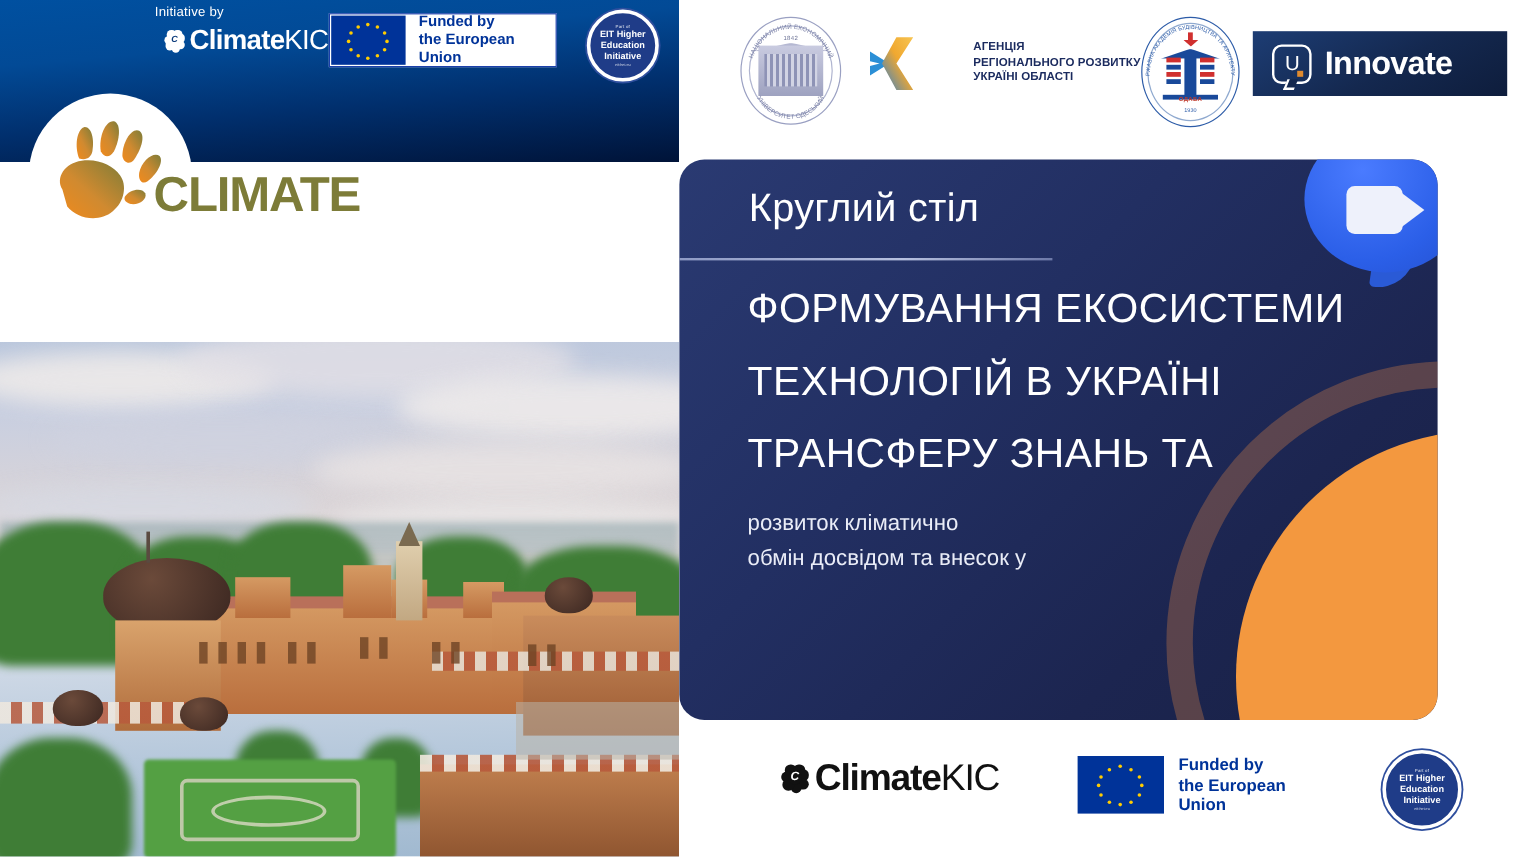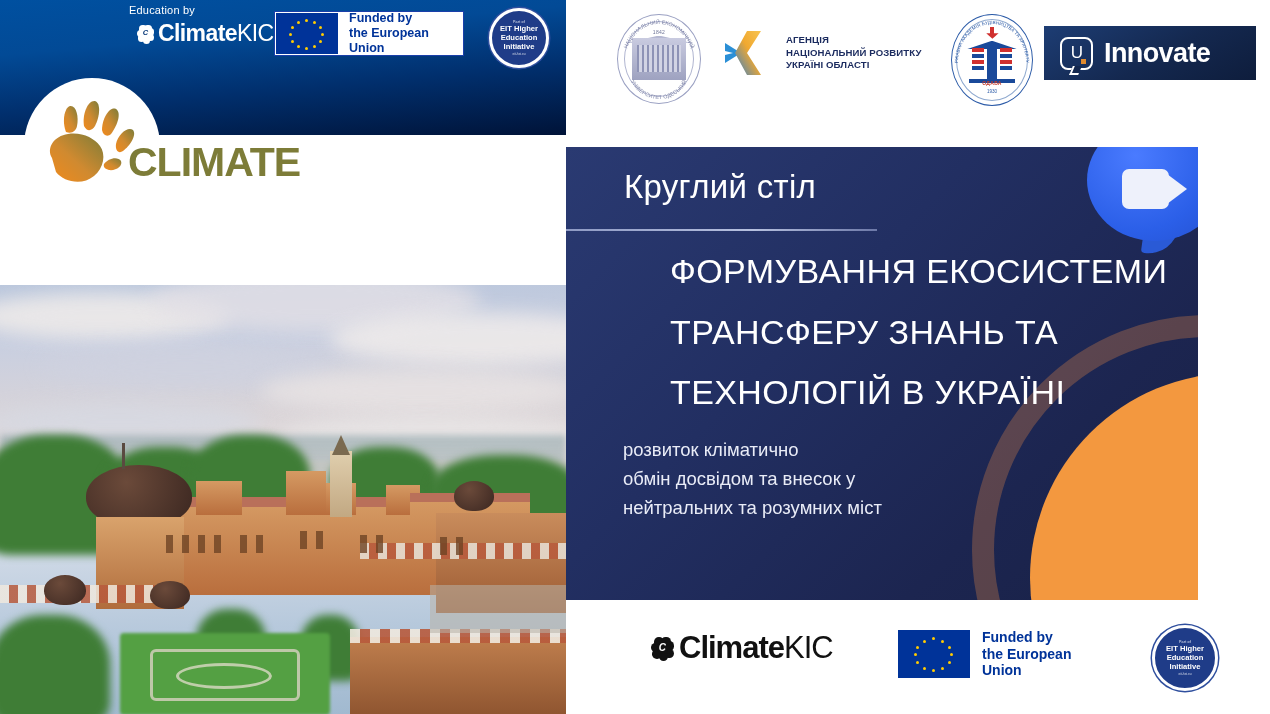--- a/index.html
+++ b/index.html
@@ -81,21 +81,21 @@
   .seal-ped{ position:absolute; left:12%; top:24%; width:76%; height:8%;
     background:#b5b8d2; clip-path:polygon(0 100%,50% 0,100% 100%); }
   .seal-yr{ position:absolute; left:0; top:17%; width:100%; text-align:center;
     font-size:5px; color:#6d7396; letter-spacing:.3px; }
   .seal-arc{ position:absolute; inset:0; }
   .seal-arc text{ font-size:5.3px; fill:#7b81a6; letter-spacing:.1px; }
 
   .agency{ position:absolute; left:155px; top:25px; display:flex; align-items:center; gap:9px; }
   .agency-mark{ position:relative; width:56px; height:56px; flex:none; }
   .agency-txt{ color:#1a2a5e; font-size:9.6px; font-weight:700; line-height:1.33;
-    letter-spacing:.1px; }
+    letter-spacing:.1px;margin-left:25px; }
 
   .seal-odaba{ left:385px; top:14px; width:82px; height:92px; }
   .odaba-ring{ position:absolute; inset:0; border-radius:50%; border:1.4px solid #2d5ca8; }
   .odaba-ring2{ position:absolute; inset:5px; border-radius:50%; border:1px solid #8fa9cf; }
   .odaba-bld{ position:absolute; left:22%; top:30%; width:56%; height:46%; }
   .odaba-col{ position:absolute; background:#19499a; }
   .odaba-red{ position:absolute; background:#d0302f; }
   .odaba-name{ position:absolute; left:0; top:72%; width:100%; text-align:center;
     font-size:5px; font-weight:700; color:#c0392b; letter-spacing:.3px; }
   .odaba-yr{ position:absolute; left:0; top:82%; width:100%; text-align:center;
@@ -107,23 +107,23 @@
   .ui-mark{ position:relative; width:33px; height:33px; border:2.4px solid #fff;
     border-radius:8px; flex:none; display:flex; align-items:center; justify-content:center; }
   .ui-mark .u{ color:#fff; font-size:17px; font-weight:400; line-height:1;
     margin-top:-1px; letter-spacing:-1px; }
   .ui-mark .dot{ position:absolute; right:5px; bottom:4px; width:5px; height:5px; background:#e08a2e; }
   .ui-mark .tail{ position:absolute; left:9px; bottom:-7px; width:9px; height:9px;
     background:#14284f; border-left:2.4px solid #fff; border-bottom:2.4px solid #fff;
     transform:skewX(-22deg); }
   .ui-txt{ color:#fff; font-size:27px; font-weight:700; letter-spacing:-.6px; }
 
-  .rp-banner{ position:absolute; left:0; top:147px; width:632px; height:467px;
+  .rp-banner{ position:absolute; left:0; top:133px; width:632px; height:467px;
     background:linear-gradient(135deg,#2a3a72 0%,#222f62 38%,#1c2550 72%,#182145 100%);
-    overflow:hidden; }
+    overflow:hidden;border-radius:21px; }
   .orange-ring{ position:absolute; left:406px; top:168px; width:470px; height:470px;
     border-radius:50%; border:22px solid rgba(235,138,70,.30); }
   .orange-circle{ position:absolute; left:464px; top:226px; width:410px; height:410px;
     border-radius:50%; background:#f3983f; }
 
   .bubble{ position:absolute; left:521px; top:-28px; width:135px; height:122px;
     background:radial-gradient(circle at 36% 30%,#4a7bff,#2b5fe8 62%,#2450cf 100%);
     border-radius:50%; }
   .bubble-tail{ position:absolute; left:577px; top:74px; width:34px; height:34px;
     background:#2a5ad6; border-radius:0 0 34px 4px; transform:rotate(8deg); }
@@ -132,21 +132,21 @@
   .cam-lens{ position:absolute; left:601px; top:27px; width:0; height:0;
     border-top:15px solid transparent; border-bottom:15px solid transparent;
     border-left:20px solid #eef1fb; }
 
   .kruglyi{ position:absolute; left:58px; top:21px; color:#fff;
     font-size:33px; font-weight:400; letter-spacing:.3px; }
   .rule{ position:absolute; left:0px; top:82px; width:311px; height:1.5px;
     background:linear-gradient(90deg,#8e9ac4,#b6c0df 60%,#6d79a8); }
   .headline{ position:absolute; left:57px; top:94px; color:#fff;
     font-size:34px; font-weight:400; line-height:1.78; letter-spacing:.4px;
-    white-space:nowrap;margin-left:47px; }
+    white-space:nowrap; }
   .sub{ position:absolute; left:57px; top:288px; color:#e9ecf7;
     font-size:18.5px; font-weight:400; line-height:1.58; }
 
   .rp-footer{ position:absolute; left:0; top:600px; width:704px; height:114px; background:#fff; }
   .ckic-black{ position:absolute; left:85px; top:30px; display:flex; align-items:center; gap:5px; }
   .ckic-mark-b .pet, .ckic-mark-b .core{ background:#111; }
   .ckic-mark-b{ width:23px; height:23px; position:relative; }
   .ckic-mark-b .pet{ position:absolute; width:9.6px; height:9.6px; border-radius:50%; }
   .ckic-mark-b .core{ position:absolute; left:5.6px; top:5.6px; width:11.6px; height:11.6px; border-radius:50%; }
   .ckic-mark-b .cletter{ position:absolute; left:5.6px; top:4.6px; width:11.6px; height:13px;
@@ -162,21 +162,21 @@
 </style>
 </head>
 <body>
 
 <div class="stage">
 
   <div class="left-panel">
 
     <div class="lp-header"></div>
 
-    <div class="lp-supported">Education by</div>
+    <div class="lp-supported">Initiative by</div>
 
     <div class="ckic-white">
       <span class="ckic-mark">
         <i class="pet" style="left:0;top:4.8px"></i>
           <i class="pet" style="left:2.4px;top:.4px"></i>
         <i class="pet" style="left:7.4px;top:0"></i>
           <i class="pet" style="left:10.2px;top:3.4px"></i>
         <i class="pet" style="left:9.8px;top:9px"></i>
           <i class="pet" style="left:5.6px;top:11.4px"></i>
         <i class="pet" style="left:1px;top:9.4px"></i>
@@ -336,21 +336,21 @@
           <defs>
               <linearGradient id="agGrad" x1="0" y1="1" x2="1" y2="0">
             <stop offset="0" stop-color="#2f7fd0"></stop>
                 <stop offset=".55" stop-color="#f0a830"></stop>
             <stop offset="1" stop-color="#f7c451"></stop>
               </linearGradient>
             </defs>
         </svg>
         <div class="agency-txt">
           <div>АГЕНЦІЯ</div>
-          <div>НАЦІОНАЛЬНИЙ РОЗВИТКУ</div>
+          <div>РЕГІОНАЛЬНОГО РОЗВИТКУ</div>
           <div>УКРАЇНІ ОБЛАСТІ</div>
         </div>
       </div>
 
       <div class="seal seal-odaba">
         <i class="odaba-ring"></i>
           <i class="odaba-ring2"></i>
         <i class="odaba-red" style="left:48%;top:14%;width:5%;height:9%"></i>
         <i style="position:absolute;left:43%;top:21%;width:15%;height:6%;background:#d0302f;clip-path:polygon(0 0,100% 0,50% 100%)"></i>
         <i style="position:absolute;left:20%;top:29%;width:60%;height:9%;background:#19499a;clip-path:polygon(0 100%,50% 0,100% 100%)"></i>
@@ -393,28 +393,27 @@
       <div class="bubble-tail"></div>
       <div class="bubble"></div>
       <div class="cam-body"></div>
       <div class="cam-lens"></div>
 
       <div class="kruglyi">Круглий стіл</div>
       <div class="rule"></div>
 
       <div class="headline">
         <div>ФОРМУВАННЯ ЕКОСИСТЕМИ</div>
+        <div>ТЕХНОЛОГІЙ В УКРАЇНІ</div>
         <div>ТРАНСФЕРУ ЗНАНЬ ТА</div>
-        <div>ТЕХНОЛОГІЙ В УКРАЇНІ</div>
       </div>
 
       <div class="sub">
         <div>розвиток кліматично</div>
         <div>обмін досвідом та внесок у</div>
-        <div>нейтральних та розумних міст</div>
       </div>
     </div>
 
     <div class="rp-footer">
       <div class="ckic-black">
         <span class="ckic-mark-b">
           <i class="pet" style="left:0;top:6.4px"></i>
             <i class="pet" style="left:3.2px;top:.6px"></i>
           <i class="pet" style="left:10px;top:0"></i>
             <i class="pet" style="left:13.6px;top:4.6px"></i>

